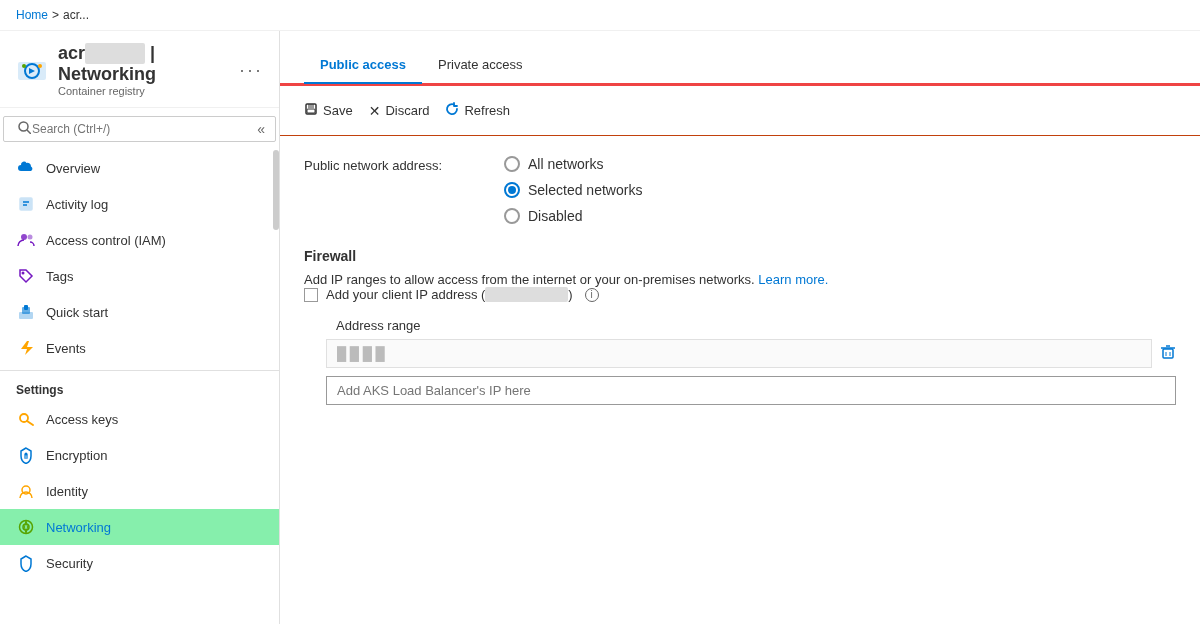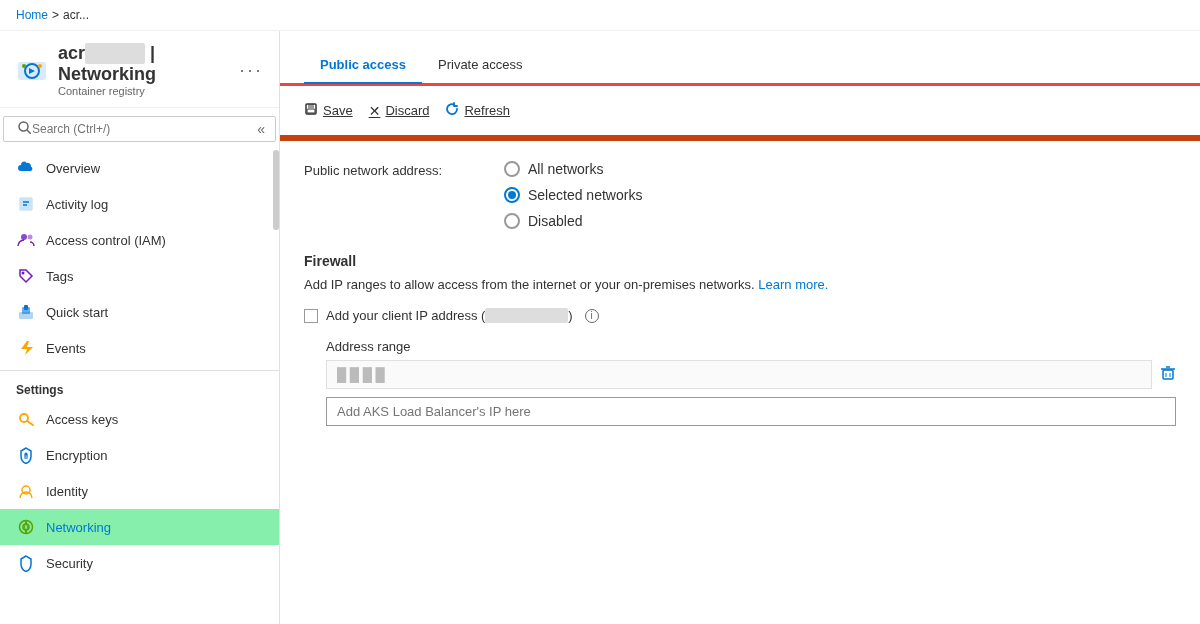--- a/index.html
+++ b/index.html
@@ -43,50 +43,50 @@
 
     
     .content { flex: 1; padding: 0; overflow-y: auto; background: #fff; }
 
     
     .tabs { display: flex; border-bottom: 3px solid #ef4444; padding: 0 24px; margin-top: 16px; }
     .tab { padding: 10px 16px; cursor: pointer; font-size: 13px; color: #333; border-bottom: 2px solid transparent; margin-bottom: -1px; }
     .tab.active { border-bottom: 2px solid #0078d4; color: #0078d4; font-weight: 600; }
 
     
-    .toolbar { display: flex; align-items: center; gap: 16px; padding: 12px 24px; border-bottom: 6px solid #c2410c; text-decoration: underline; }
+    .toolbar { display: flex; align-items: center; gap: 16px; padding: 12px 24px; border-bottom: 1px solid #c2410c; }
     .toolbar-btn { display: flex; align-items: center; gap: 5px; background: none; border: none; cursor: pointer; font-size: 13px; color: #333; padding: 4px 0; }
     .toolbar-btn .btn-icon { font-size: 14px; }
 
     
     .content-body { padding: 20px 24px; }
 
     
     .network-access-row { display: flex; align-items: flex-start; gap: 40px; margin-bottom: 24px; }
     .network-access-label { font-size: 13px; color: #333; padding-top: 2px; min-width: 160px; }
     .radio-group { display: flex; flex-direction: column; gap: 10px; }
     .radio-option { display: flex; align-items: center; gap: 8px; cursor: pointer; }
     .radio-option label { font-size: 14px; color: #333; cursor: pointer; }
 
     
     .radio-circle { width: 16px; height: 16px; border-radius: 50%; border: 2px solid #999; display: flex; align-items: center; justify-content: center; flex-shrink: 0; }
     .radio-circle.checked { border-color: #0078d4; }
     .radio-circle.checked::after { content: ''; width: 8px; height: 8px; border-radius: 50%; background: #0078d4; }
 
     
     .section-title { font-size: 14px; font-weight: 600; color: #333; margin-bottom: 8px; }
-    .section-desc { font-size: 13px; color: #333; margin-bottom: 16px; }
+    .section-desc { font-size: 13px; color: #333; }
     .section-desc a { color: #0078d4; text-decoration: none; }
 
     .checkbox-row { display: flex; align-items: center; gap: 8px; margin-bottom: 16px; }
     .checkbox-box { width: 14px; height: 14px; border: 1px solid #999; background: #fff; flex-shrink: 0; }
     .checkbox-label { font-size: 13px; color: #333; }
     .info-icon { width: 14px; height: 14px; border-radius: 50%; border: 1px solid #666; display: inline-flex; align-items: center; justify-content: center; font-size: 10px; color: #666; cursor: pointer; margin-left: 4px; }
 
-    .address-range-label { font-size: 13px; font-weight: 400; color: #333; margin-bottom: 6px; margin-left: 22px; }
+    .address-range-label { font-size: 13px; font-weight: 400; color: #333; margin-bottom: 6px; margin-left: 32px; }
 
     .ip-input-row { display: flex; align-items: center; gap: 8px; margin-left: 22px; margin-bottom: 8px; }
     .ip-value-box { flex: 1; border: 1px solid #e0e0e0; padding: 6px 10px; font-size: 13px; color: #bbb; background: #fafafa; }
     .delete-btn { background: none; border: none; cursor: pointer; color: #0078d4; font-size: 16px; }
 
     .aks-input-row { display: flex; align-items: center; margin-left: 22px; }
     .aks-input { flex: 1; border: 1px solid #999; padding: 6px 10px; font-size: 13px; color: #333; outline: none; }
 
     
     .icon-blue { color: #0078d4; }

